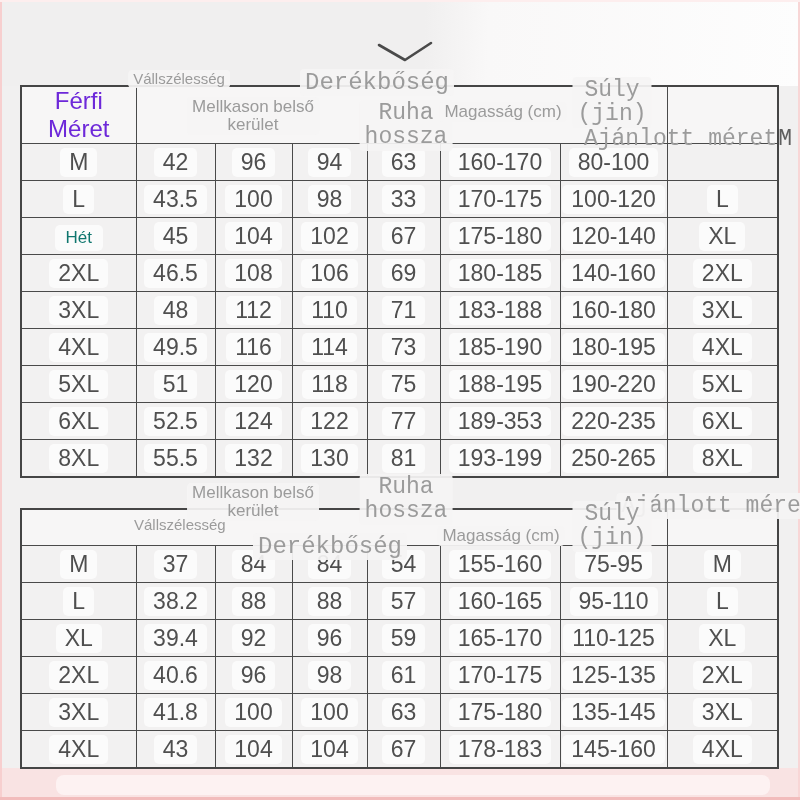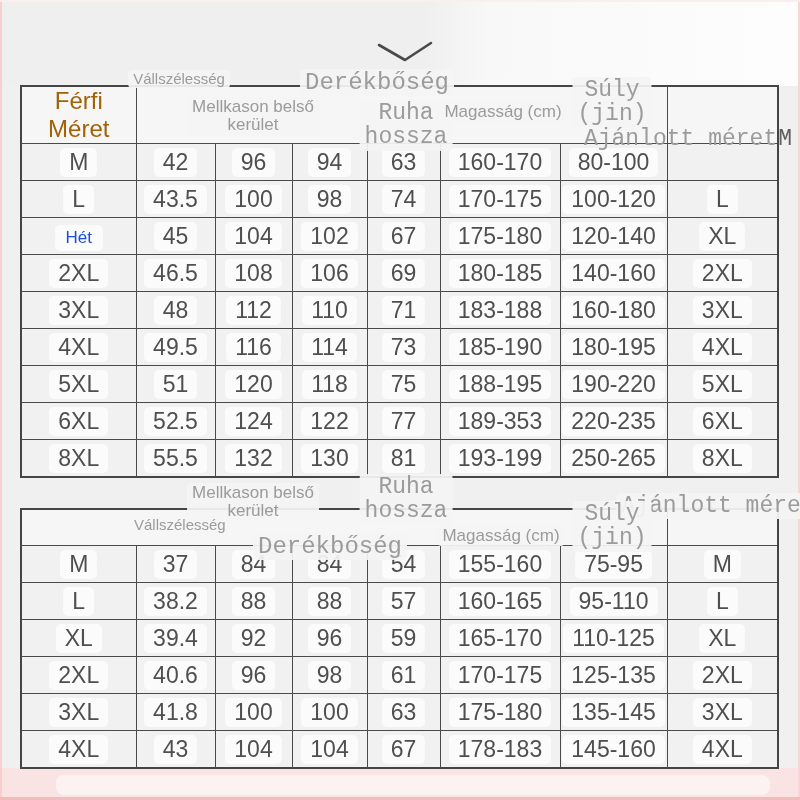--- a/index.html
+++ b/index.html
@@ -19,24 +19,24 @@
   .chevron{position:absolute;left:376px;top:40px;}
 
   
   table.size{position:absolute;left:20px;width:757px;border-collapse:collapse;table-layout:fixed;
     border:2px solid #454545;}
   table.size td, table.size th{border:1.5px solid #4a4a4a;text-align:center;padding:0;font-weight:normal;}
   table.size th{height:35px;background:#f7f6f6;}
   table.size td{height:36px;font-size:23px;color:#4f4f4f;background:#f2f1f1;}
   #men-table{top:85px;}
   #women-table{top:508px;}
-  th.h-title{font-size:24px;color:#a16207;text-align:left;padding-left:13px;background:#f6f5f5;}
+  th.h-title{font-size:24px;color:#6d28d9;text-align:left;padding-left:13px;background:#f6f5f5;}
   th.h-last{background:#fcfcfc;}
   .val{display:inline-block;background:rgba(252,252,252,0.82);border-radius:5px;padding:1px 9px;}
-  .val.muted{font-size:17px;color:#1d4ed8;padding:3px 11px;}
+  .val.muted{font-size:17px;color:#0f766e;padding:3px 11px;}
 
   
   .flabel{position:absolute;color:#9b9b9b;background:rgba(245,244,244,0.93);border-radius:4px;
     text-align:center;line-height:1.06;padding:1px 5px;white-space:nowrap;z-index:5;}
   .flabel.small{font-size:15px;}
   .flabel.med{font-size:17px;}
   .flabel.big{font-size:23px;font-family:Liberation Mono, monospace;}
   .centerx{transform:translateX(-50%);}
 
   #lbl-shoulder-m{left:179px;top:70px;}
@@ -97,21 +97,21 @@
           <td><span class="val">63</span></td>
           <td><span class="val">160-170</span></td>
           <td><span class="val">80-100</span></td>
           <td></td>
         </tr>
         <tr>
           <td><span class="val">L</span></td>
           <td><span class="val">43.5</span></td>
           <td><span class="val">100</span></td>
           <td><span class="val">98</span></td>
-          <td><span class="val">74</span></td>
+          <td><span class="val">33</span></td>
           <td><span class="val">170-175</span></td>
           <td><span class="val">100-120</span></td>
           <td><span class="val">L</span></td>
         </tr>
         <tr>
           <td><span class="val muted">Hét</span></td>
           <td><span class="val">45</span></td>
           <td><span class="val">104</span></td>
           <td><span class="val">102</span></td>
           <td><span class="val">67</span></td>

